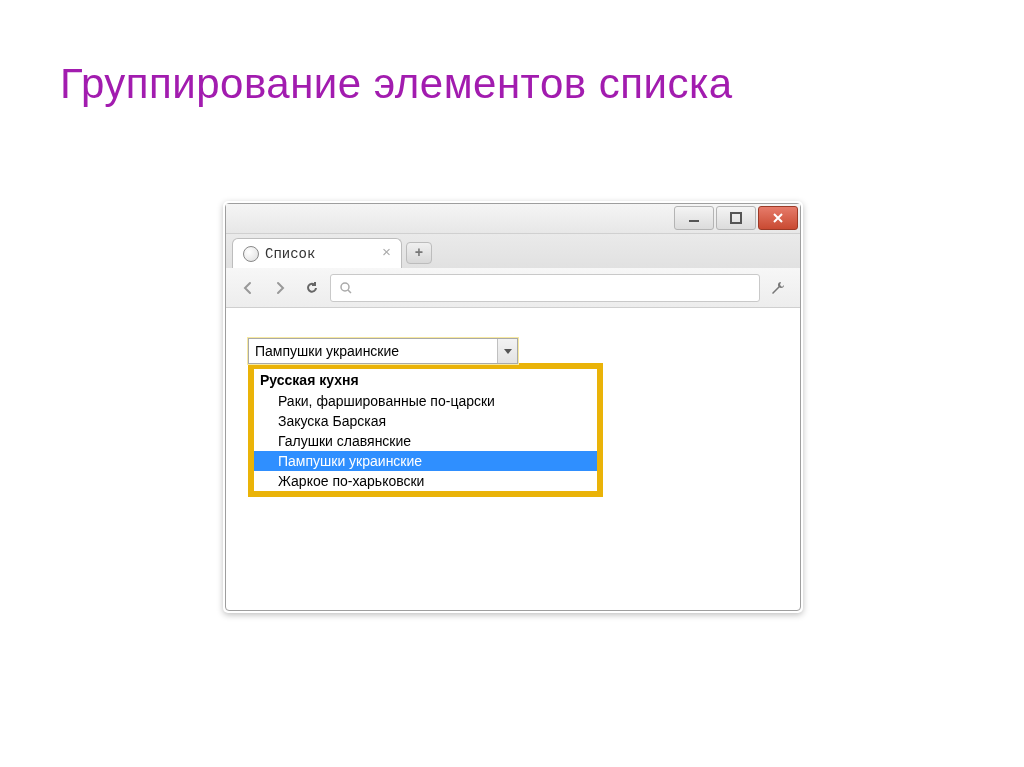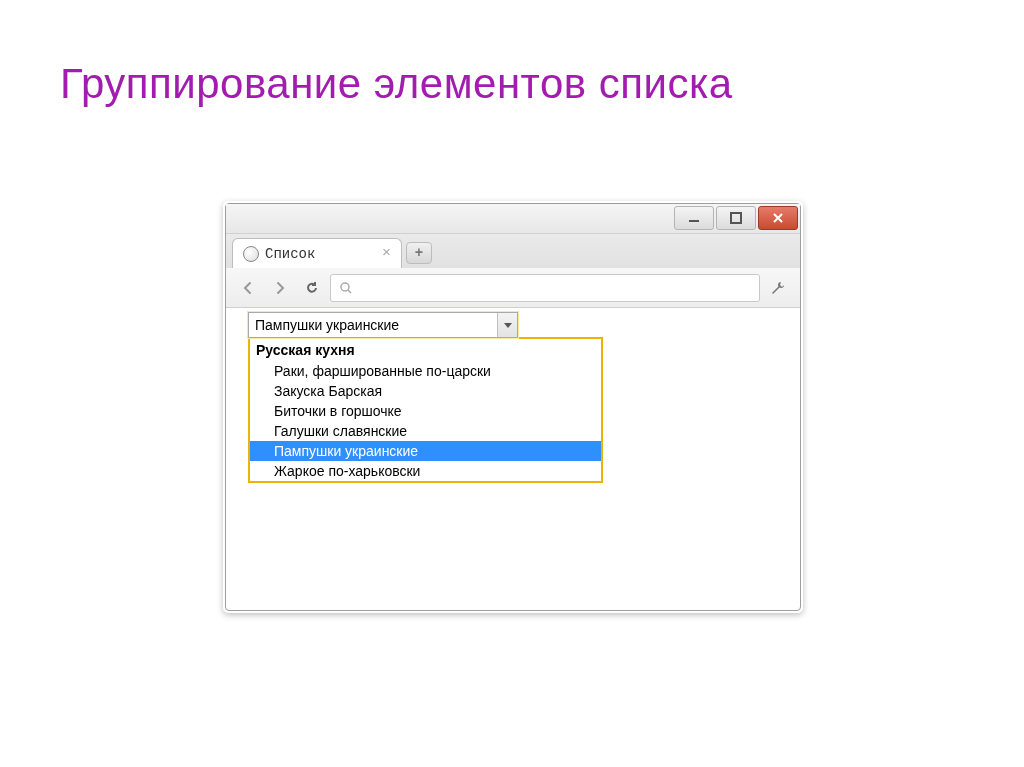--- a/index.html
+++ b/index.html
@@ -144,21 +144,21 @@
   }
   .addr svg { flex-shrink:0; }
   .wrench {
     width:28px;height:28px;
     display:flex;align-items:center;justify-content:center;
     color:#777;
   }
 
   .viewport {
     background:#fff;
-    padding: 4px 22px;
+    padding: 30px 22px;
   }
 
   .select-box {
     width: 270px;
     height: 26px;
     border: 1px solid #a9a9a9;
     display:flex;
     align-items:center;
     background:#fff;
     font-size:14px;
@@ -180,21 +180,21 @@
   }
   .select-arrow::after{
     content:"";
     border-left:4px solid transparent;
     border-right:4px solid transparent;
     border-top:5px solid #555;
   }
 
   .dropdown {
     width: 355px;
-    border: 2px solid #eab308;
+    border: 6px solid #eab308;
     background:#fff;
     font-size:14px;
     margin-top:-1px;
   }
   .optgroup {
     font-weight: bold;
     padding: 3px 6px;
     color:#000;
   }
   .option {
@@ -286,21 +286,20 @@
 
     <div class="select-box">
       <div class="select-text">Пампушки украинские</div>
       <div class="select-arrow"></div>
     </div>
 
     <div class="dropdown" id="dropdown">
         <div class="optgroup">Русская кухня</div>
         <div class="option">Раки, фаршированные по-царски</div>
         <div class="option">Закуска Барская</div>
-        <div class="option">Биточки в горшочке</div>
         <div class="option">Галушки славянские</div>
         <div class="option selected">Пампушки украинские</div>
         <div class="option">Жаркое по-харьковски</div>
       </div>
 
   </div>
 
 </div>
 
 </body></html>

